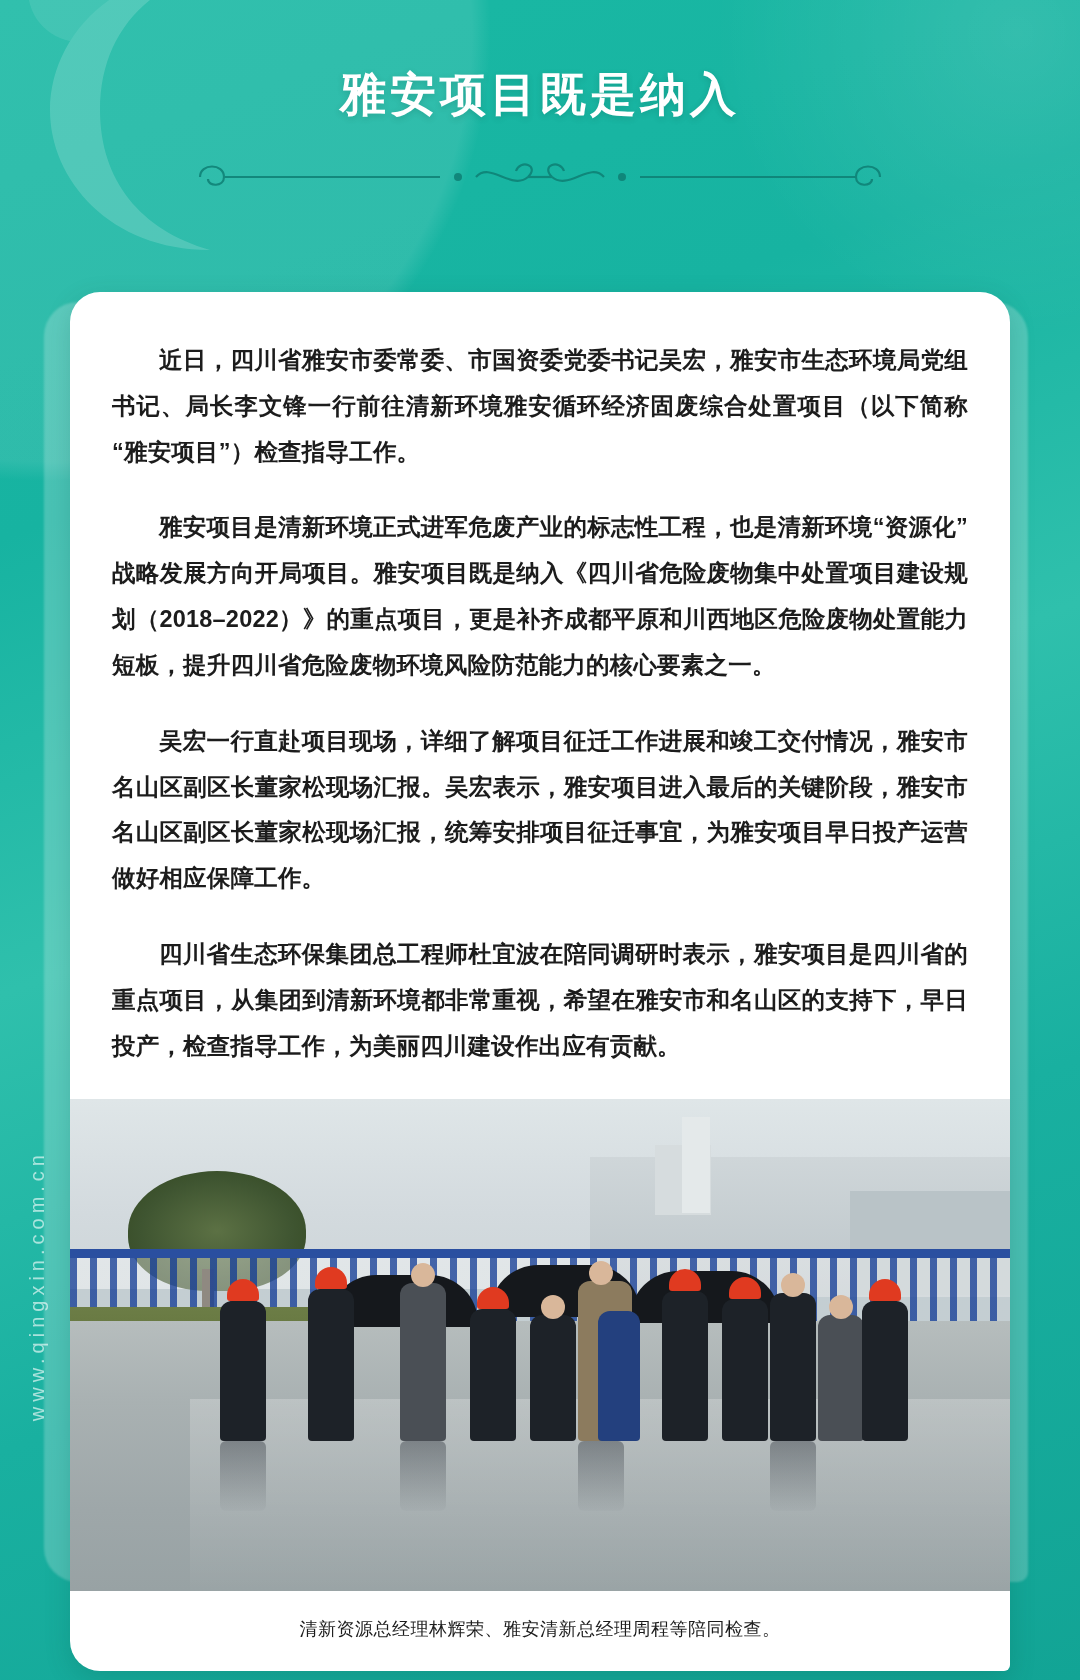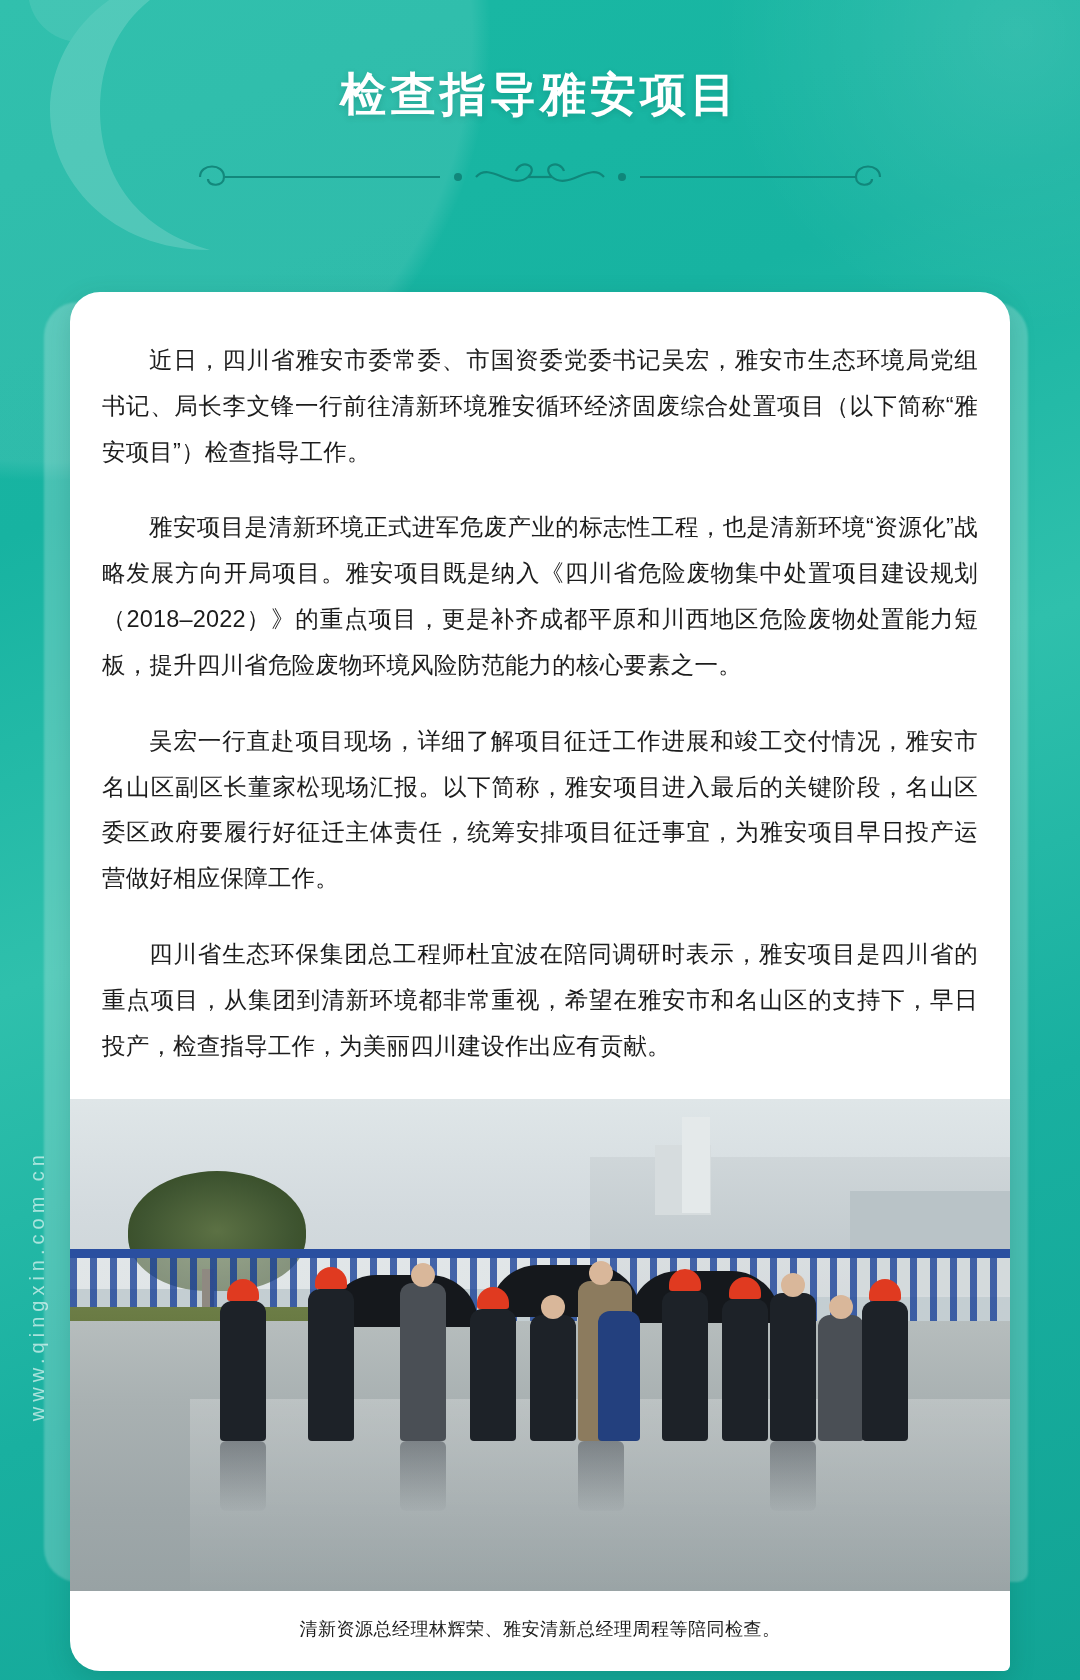--- a/index.html
+++ b/index.html
@@ -89,21 +89,22 @@
     width: 940px;
     margin-left: 22px;
     background: #ffffff;
     border-radius: 30px 30px 6px 30px;
     padding: 46px 0 0 0;
     box-shadow: 0 8px 26px rgba(0,70,60,0.18);
     overflow: hidden;
   }
 
   .body-text {
-    padding: 0 32px;
+    padding: 0 42px;
+    font-weight: bold;
   }
   .para {
     color: #1c1c1c;
     font-size: 23.5px;
     line-height: 1.95;
     text-align: justify;
     text-justify: inter-ideograph;
     text-indent: 2em;
     margin: 0 0 30px 0;
     letter-spacing: 0.2px;
@@ -231,21 +232,21 @@
 
   <div class="swirl">
     <svg width="360" height="360" viewBox="0 0 360 360">
       <path d="M250 40 C150 40 90 110 90 180 C90 250 150 320 250 320 C180 300 140 250 140 180 C140 110 180 60 250 40 Z" fill="#ffffff"></path>
       <circle cx="120" cy="60" r="52" fill="#ffffff" opacity="0.55"></circle>
     </svg>
   </div>
   <div class="corner-fade"></div>
 
   <div class="header">
-    <div class="title-line">检查指导雅安项目</div>
+    <div class="title-line">雅安项目既是纳入</div>
 
     <div class="divider">
       <svg width="700" height="40" viewBox="0 0 700 40">
         <g stroke="#0e7f74" stroke-width="2.2" fill="none" opacity="0.85">
           <path d="M10 20 C10 6, 34 6, 34 20 C34 30, 18 30, 18 22"></path>
           <path d="M34 20 H250"></path>
           <circle cx="268" cy="20" r="4" fill="#0e7f74" stroke="none"></circle>
           <path d="M286 20 C300 4, 322 34, 338 20 C350 8, 330 2, 326 14"></path>
           <path d="M414 20 C400 4, 378 34, 362 20 C350 8, 370 2, 374 14"></path>
           <path d="M338 20 H362"></path>
@@ -258,21 +259,21 @@
   </div>
 
   <div class="card-wrap">
     <div class="card-shadow"></div>
 
     <div class="card">
 
       <div class="body-text">
         <p class="para">近日，四川省雅安市委常委、市国资委党委书记吴宏，雅安市生态环境局党组书记、局长李文锋一行前往清新环境雅安循环经济固废综合处置项目（以下简称“雅安项目”）检查指导工作。</p>
         <p class="para">雅安项目是清新环境正式进军危废产业的标志性工程，也是清新环境“资源化”战略发展方向开局项目。雅安项目既是纳入《四川省危险废物集中处置项目建设规划（2018–2022）》的重点项目，更是补齐成都平原和川西地区危险废物处置能力短板，提升四川省危险废物环境风险防范能力的核心要素之一。</p>
-        <p class="para">吴宏一行直赴项目现场，详细了解项目征迁工作进展和竣工交付情况，雅安市名山区副区长董家松现场汇报。以下简称，雅安项目进入最后的关键阶段，名山区委区政府要履行好征迁主体责任，统筹安排项目征迁事宜，为雅安项目早日投产运营做好相应保障工作。</p>
+        <p class="para">吴宏一行直赴项目现场，详细了解项目征迁工作进展和竣工交付情况，雅安市名山区副区长董家松现场汇报。吴宏表示，雅安项目进入最后的关键阶段，雅安市名山区副区长董家松现场汇报，统筹安排项目征迁事宜，为雅安项目早日投产运营做好相应保障工作。</p>
         <p class="para">四川省生态环保集团总工程师杜宜波在陪同调研时表示，雅安项目是四川省的重点项目，从集团到清新环境都非常重视，希望在雅安市和名山区的支持下，早日投产，检查指导工作，为美丽四川建设作出应有贡献。</p>
       </div>
 
       <div class="photo" title="">
         <div class="sky"></div>
         <div class="factory"></div>
         <div class="stack2"></div>
         <div class="stack"></div>
         <div class="building-left"></div>
         <div class="tree"></div>

